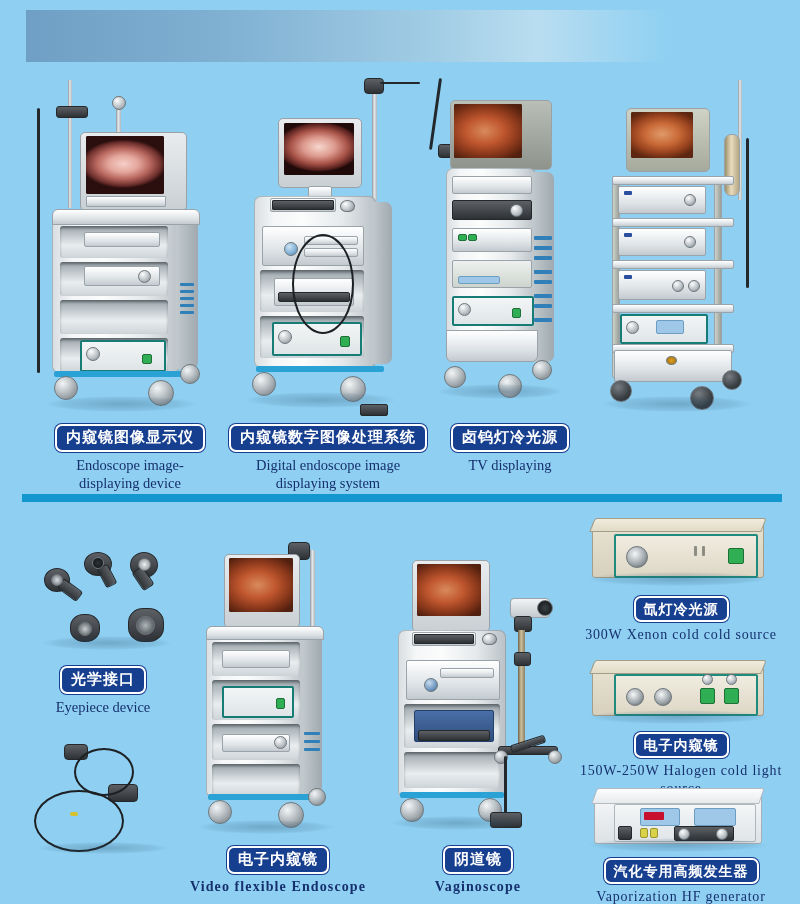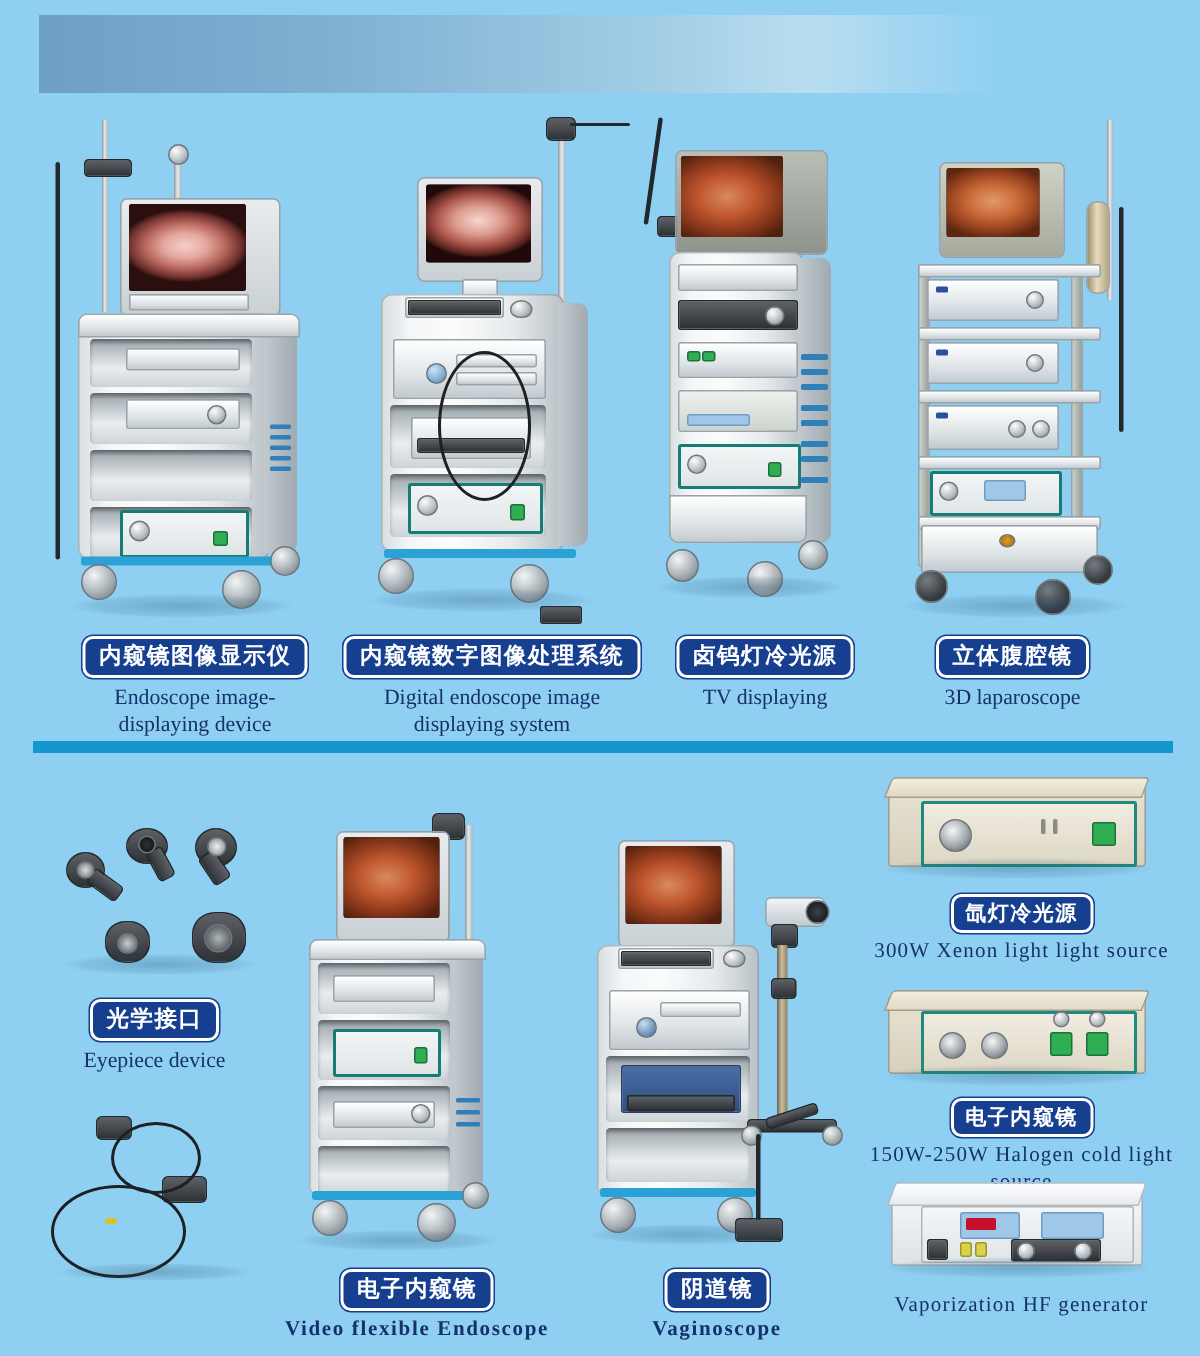--- a/index.html
+++ b/index.html
@@ -349,24 +349,20 @@
     <div class="badge">内窥镜数字图像处理系统</div>
     <div class="cap">Digital endoscope image
 displaying system</div>
   </div>
 
   <div class="label-block" style="left:440px;top:424px;width:140px;">
     <div class="badge">卤钨灯冷光源</div>
     <div class="cap">TV displaying</div>
   </div>
 
-  <div class="label-block" style="left:600px;top:424px;width:150px;">
-    <div class="badge">立体腹腔镜</div>
-    <div class="cap">3D laparoscope</div>
-  </div>
 
   <div class="divider"></div>
 
   <div class="art" style="left:22px;top:540px;width:160px;height:120px;">
     <div class="device dark" style="left:22px;top:28px;width:24px;height:22px;border-radius:50%;"></div>
     <div class="device dark" style="left:36px;top:44px;width:22px;height:10px;border-radius:3px;transform:rotate(36deg);"></div>
     <div class="knob" style="left:29px;top:34px;width:10px;height:10px;background:radial-gradient(circle,#d8dde0,#60686d);"></div>
 
     <div class="device dark" style="left:62px;top:12px;width:26px;height:22px;border-radius:50%;"></div>
     <div class="device dark" style="left:74px;top:30px;width:20px;height:10px;border-radius:3px;transform:rotate(62deg);"></div>
@@ -480,21 +476,21 @@
     <div class="device" style="left:36px;top:18px;width:140px;height:40px;background:linear-gradient(to bottom,#f0ece0,#ddd7c5);border:2px solid #1f8a7e;border-radius:2px;"></div>
     <div class="knob" style="left:48px;top:30px;width:20px;height:20px;background:radial-gradient(circle at 40% 35%,#f5f7f8,#9aa2a7 60%,#4d5457);"></div>
     <div class="sw-green" style="left:150px;top:32px;width:14px;height:14px;"></div>
     <div class="led-red" style="left:116px;top:30px;width:3px;height:10px;background:#8d8c82;"></div>
     <div class="led-red" style="left:124px;top:30px;width:3px;height:10px;background:#8d8c82;"></div>
     <div class="shadow-ell" style="left:10px;top:56px;width:180px;height:14px;"></div>
   </div>
 
   <div class="label-block" style="left:566px;top:596px;width:230px;">
     <div class="badge sm">氙灯冷光源</div>
-    <div class="cap wide">300W Xenon light light source</div>
+    <div class="cap wide">300W Xenon cold cold source</div>
   </div>
 
   <div class="art" style="left:578px;top:656px;width:210px;height:80px;">
     <div class="device beige" style="left:14px;top:8px;width:170px;height:50px;border-radius:3px;"></div>
     <div class="device beige" style="left:14px;top:4px;width:170px;height:12px;border-radius:3px 3px 0 0;background:linear-gradient(to bottom,#f1ecdd,#e0dac6);transform:skewX(-22deg);"></div>
     <div class="device" style="left:36px;top:18px;width:140px;height:38px;background:linear-gradient(to bottom,#f0ece0,#ddd7c5);border:2px solid #1f8a7e;border-radius:2px;"></div>
     <div class="knob" style="left:48px;top:32px;width:16px;height:16px;background:radial-gradient(circle at 40% 35%,#f5f7f8,#9aa2a7 60%,#4d5457);"></div>
     <div class="knob" style="left:76px;top:32px;width:16px;height:16px;background:radial-gradient(circle at 40% 35%,#f5f7f8,#9aa2a7 60%,#4d5457);"></div>
     <div class="sw-green" style="left:122px;top:32px;width:13px;height:14px;"></div>
     <div class="sw-green" style="left:146px;top:32px;width:13px;height:14px;"></div>
@@ -518,20 +514,21 @@
     <div class="device dark" style="left:96px;top:40px;width:58px;height:13px;border-radius:2px;"></div>
     <div class="knob" style="left:100px;top:42px;width:10px;height:10px;"></div>
     <div class="knob" style="left:138px;top:42px;width:10px;height:10px;"></div>
     <div class="device dark" style="left:40px;top:40px;width:12px;height:12px;border-radius:2px;"></div>
     <div class="sw-green" style="left:62px;top:42px;width:6px;height:8px;background:#d8d24a;border-color:#9b9530;"></div>
     <div class="sw-green" style="left:72px;top:42px;width:6px;height:8px;background:#d8d24a;border-color:#9b9530;"></div>
     <div class="shadow-ell" style="left:10px;top:52px;width:180px;height:14px;"></div>
   </div>
 
   <div class="label-block" style="left:566px;top:858px;width:230px;">
+    <div class="badge sm">汽化专用高频发生器</div>
     <div class="cap wide">Vaporization HF generator</div>
   </div>
 
   <div class="label-block" style="left:178px;top:846px;width:200px;">
     <div class="badge">电子内窥镜</div>
     <div class="cap spaced">Video flexible  Endoscope</div>
   </div>
 
   <div class="label-block" style="left:398px;top:846px;width:160px;">
     <div class="badge">阴道镜</div>

